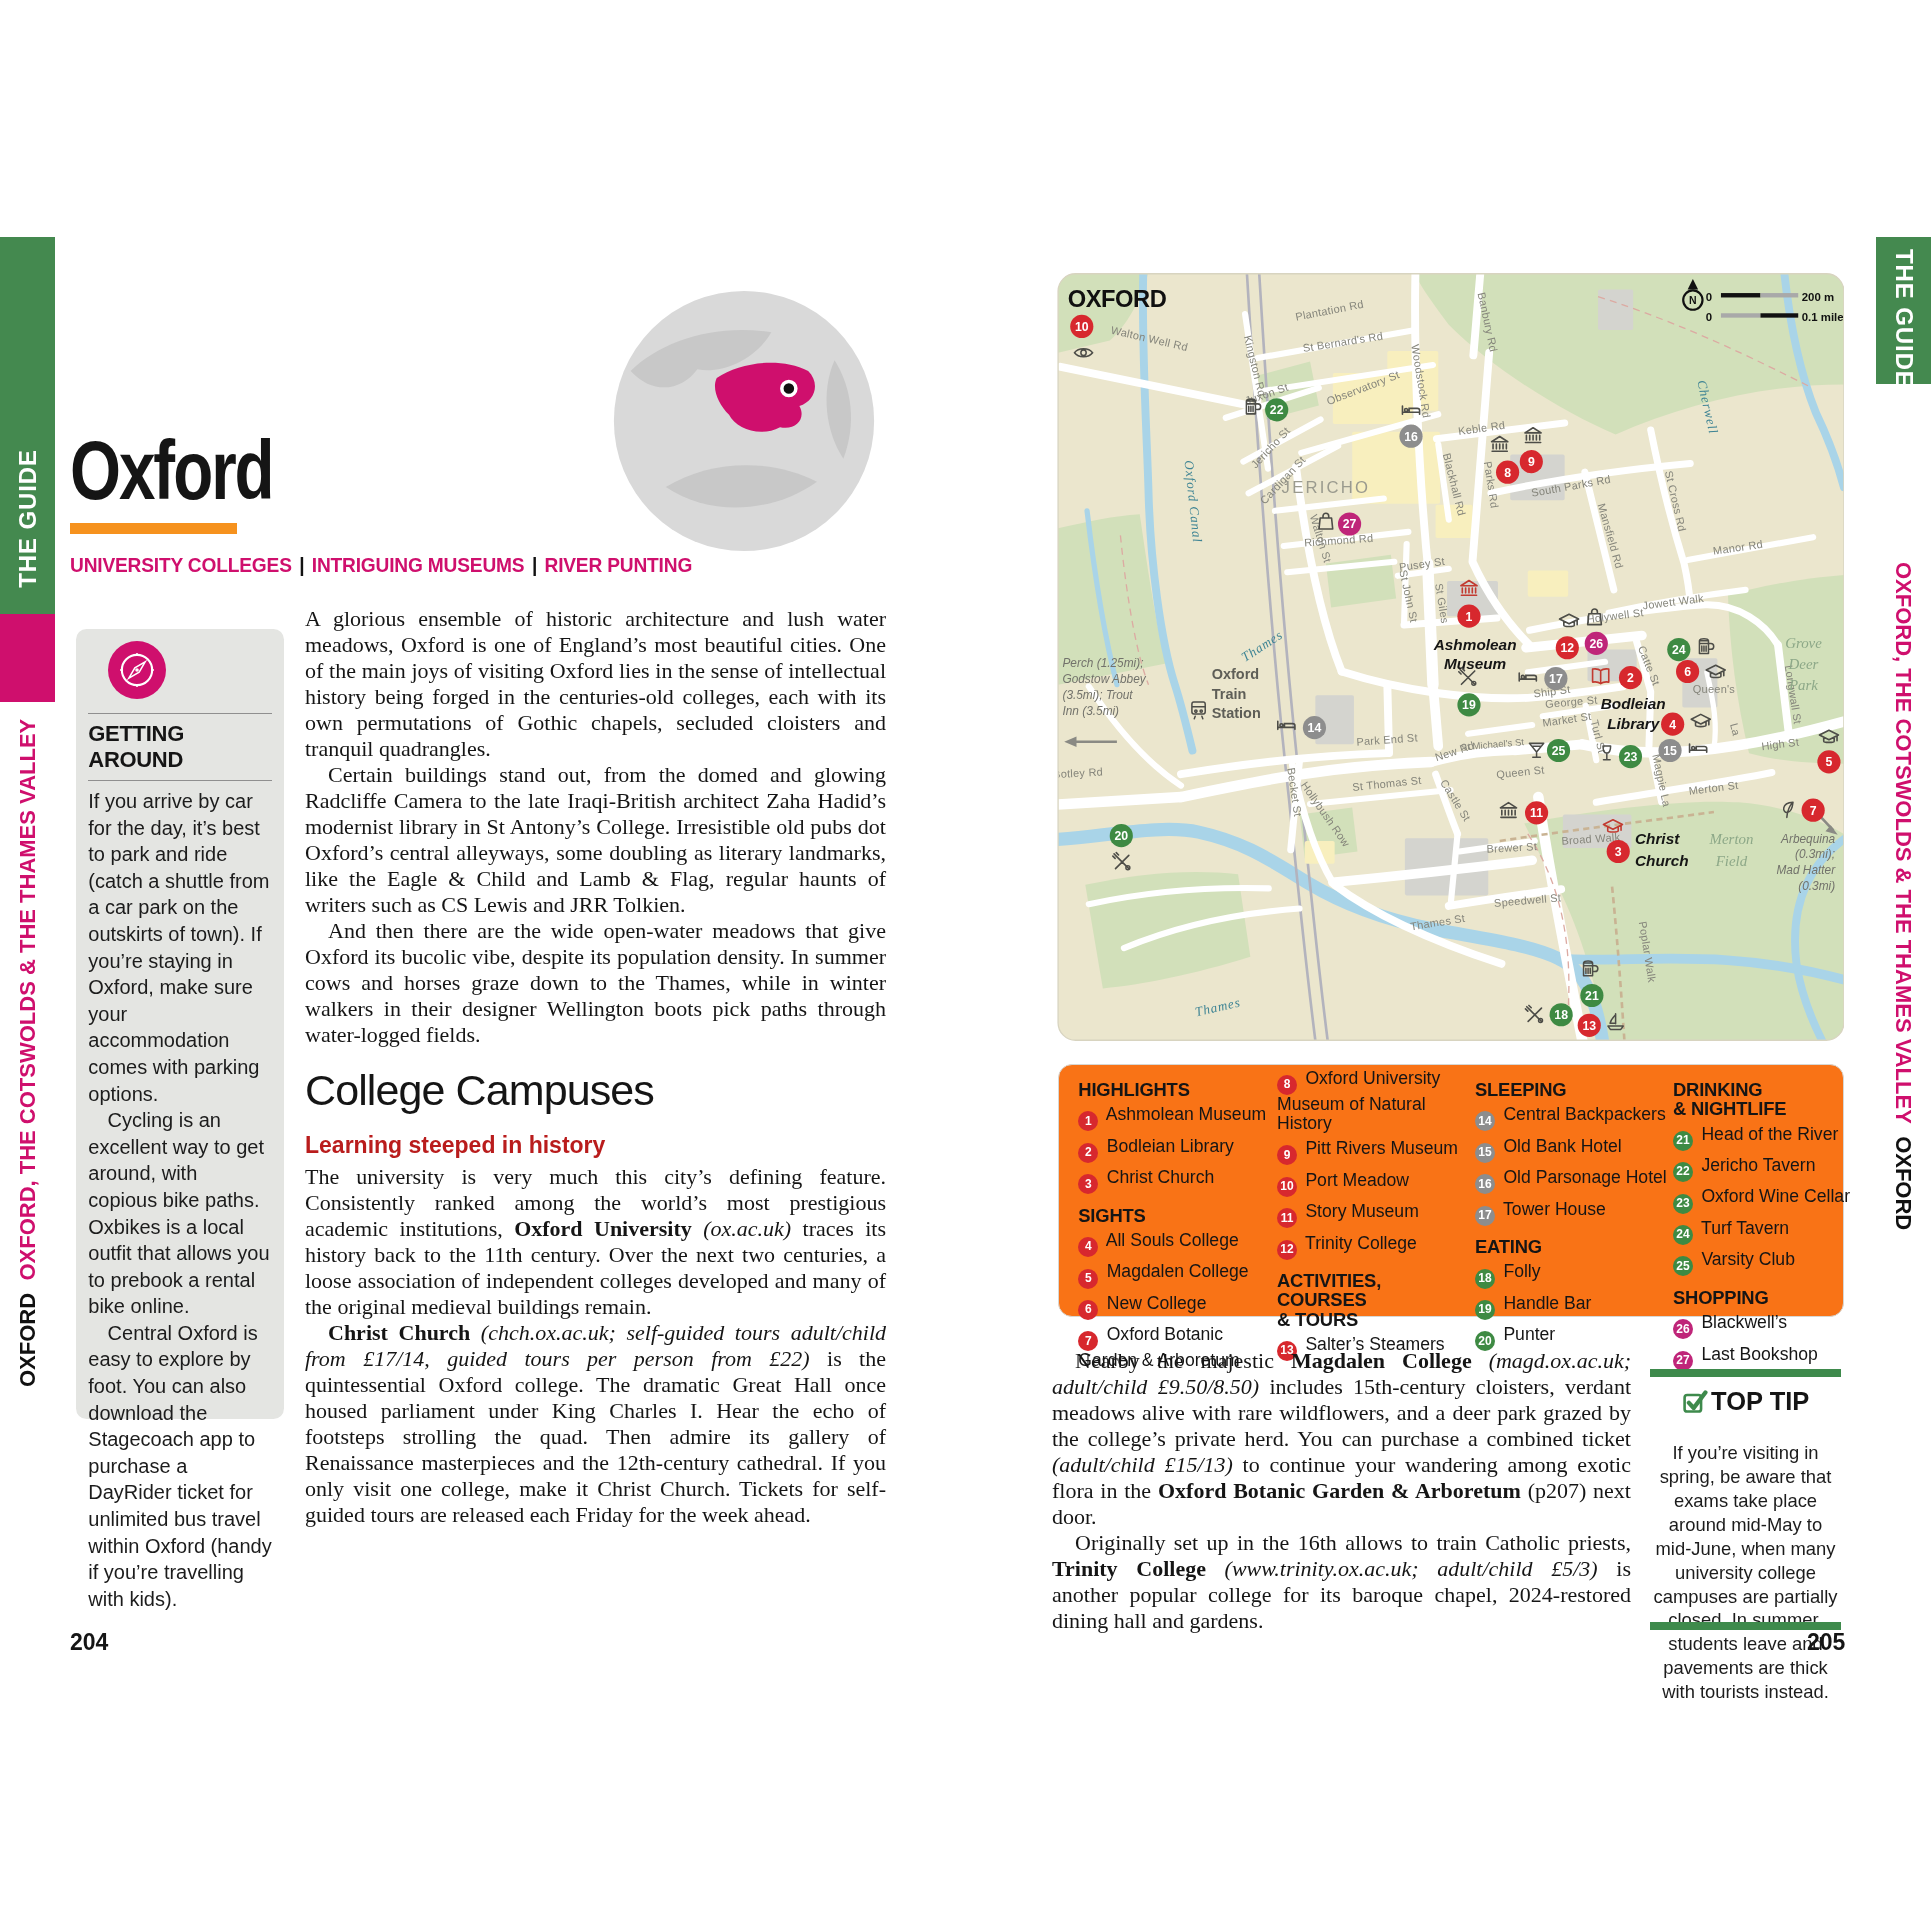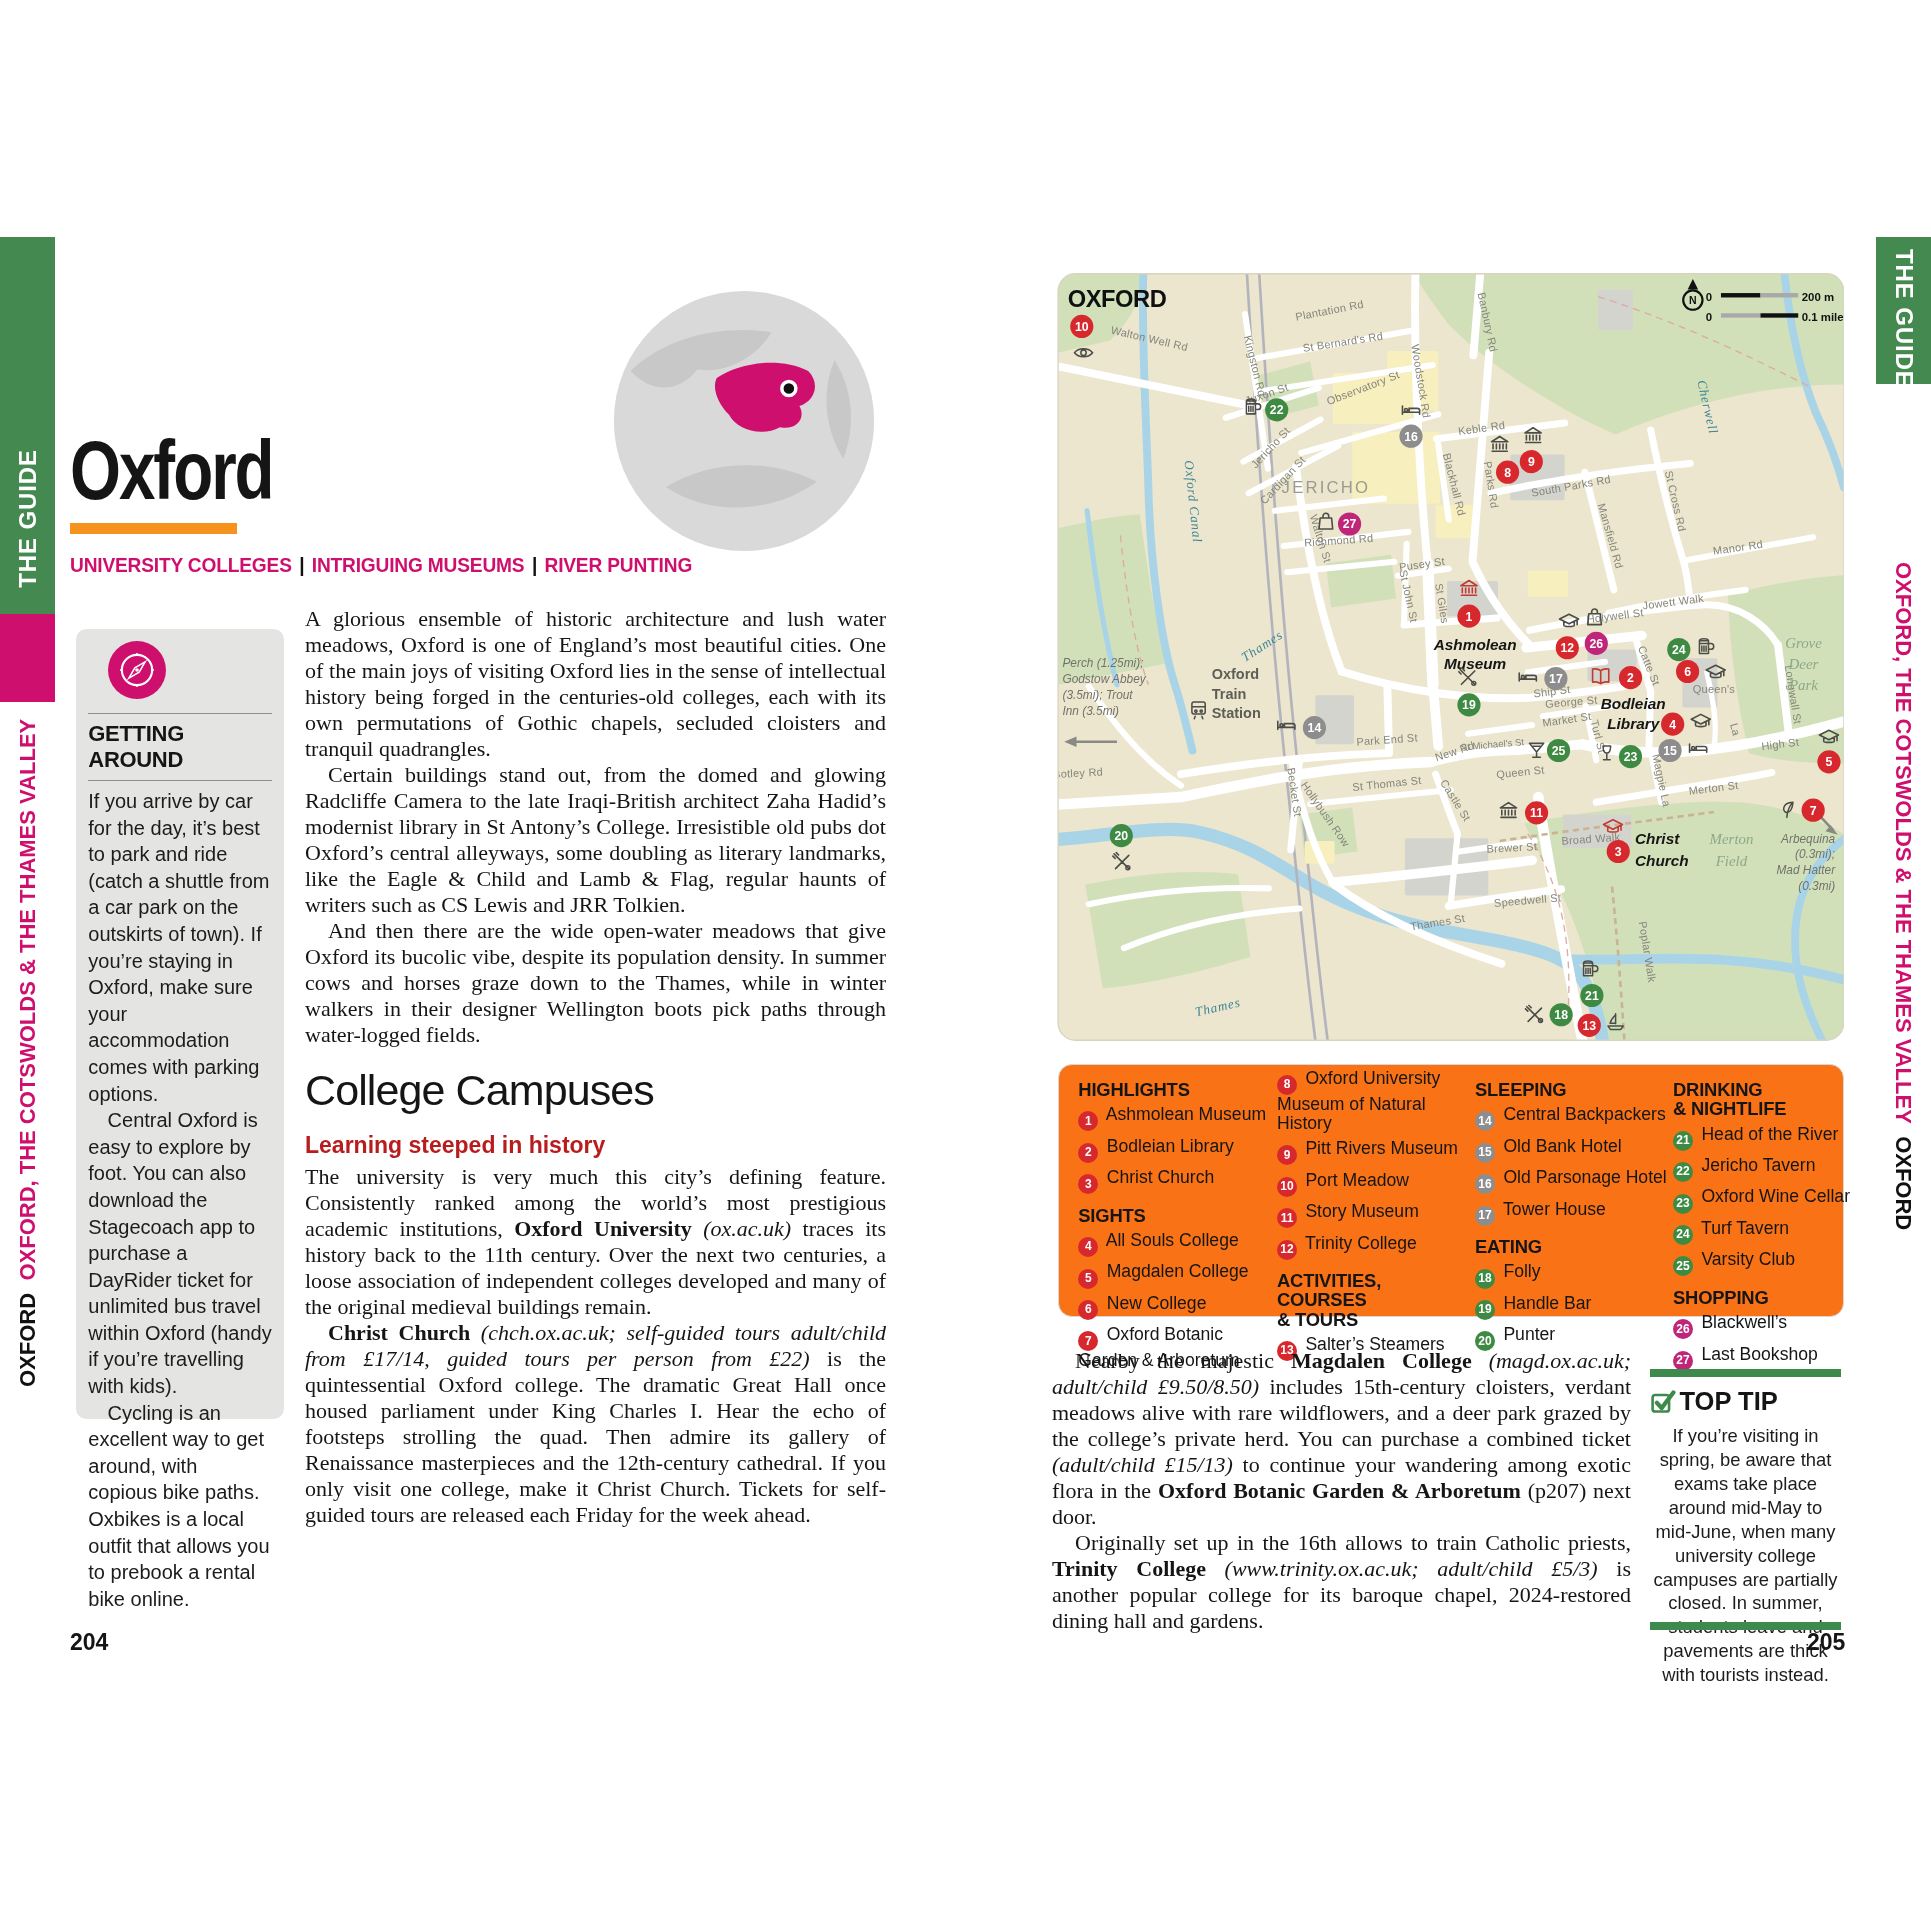--- a/index.html
+++ b/index.html
@@ -37,21 +37,21 @@
   .legendBox{left:1058px;top:1064px;width:786px;height:253px;background:#f97316;border:1.8px solid #d7d7d3;border-radius:14px;box-sizing:border-box}
   .lcol{position:absolute;top:3.5px;width:193px;font-size:17.6px;line-height:1.12}
   .lcol0{left:19.3px}.lcol1{left:218px}.lcol2{left:416px}.lcol3{left:614px}
   .lh{font-weight:800;font-size:18.4px;margin:11.4px 0 6.1px;line-height:1.05;letter-spacing:-0.2px}
   .li{margin:0 0 5.3px}
   .dot{display:inline-flex;width:20px;height:20px;border-radius:50%;color:#fff;font-weight:bold;font-size:12px;align-items:center;justify-content:center;margin-right:3.5px;vertical-align:-4.4px}
   .dot-r{background:#d7282e}.dot-g{background:#8d8d8d}.dot-e{background:#3e8a43}.dot-s{background:#bf2579}
   .colR{left:1052px;top:1348px;width:579px;font-family:"Liberation Serif",serif;font-size:22px;line-height:26px;text-align:justify}
   .tipBar{left:1650px;width:191px;height:8px;background:#3e8a4c}
   .tipBox{left:1650px;top:1387px;width:191px;text-align:center}
-  .tipHead{font-size:25.5px;font-weight:800;display:flex;align-items:center;gap:3.5px;margin-bottom:8px}
+  .tipHead{font-size:25.5px;font-weight:800;display:flex;align-items:center;justify-content:center;gap:3.5px;margin-bottom:25px}
   .tipText{font-size:18.4px;line-height:1.3;color:#1c1c1c}
   
   text{font-family:"Liberation Sans",sans-serif}
   .ml-st{font-size:12.5px;fill:#85857b;text-anchor:middle;letter-spacing:.3px}
   .ml-st2{font-size:11px;fill:#85857b;text-anchor:middle}
   .ml-d{font-size:19px;fill:#9a9a8e;text-anchor:middle;letter-spacing:2.5px}
   .ml-w{font-family:"Liberation Serif",serif;font-style:italic;font-size:15px;fill:#3e8494;text-anchor:middle;letter-spacing:1px}
   .ml-pk{font-family:"Liberation Serif",serif;font-style:italic;font-size:17px;fill:#8da888;text-anchor:middle}
   .ml-poi{font-style:italic;font-weight:700;font-size:17.5px;fill:#161616;text-anchor:middle}
   .ml-cc{font-style:italic;font-weight:700;font-size:17.5px;fill:#161616;text-anchor:start}
@@ -118,22 +118,22 @@
       <circle cx="33" cy="33" r="3" fill="#fff"></circle>
       <path d="M33,5 V10 M33,56 V61 M5,33 H10 M56,33 H61" stroke="#fff" stroke-width="2.5"></path>
     </svg>
   </div>
   <div class="gaInner">
     <hr class="gaRule">
     <div class="gaTitle">GETTING AROUND</div>
     <hr class="gaRule">
     <div id="ga-body">
         <p class="gap">If you arrive by car for the day, it’s best to park and ride (catch a shuttle from a car park on the outskirts of town). If you’re staying in Oxford, make sure your accommodation comes with parking options.</p>
+        <p class="gap gind">Cycling is an excellent way to get around, with copious bike paths. Oxbikes is a local outfit that allows you to prebook a rental bike online.</p>
         <p class="gap gind">Central Oxford is easy to explore by foot. You can also download the Stagecoach app to purchase a DayRider ticket for unlimited bus travel within Oxford (handy if you’re travelling with kids).</p>
-        <p class="gap gind">Cycling is an excellent way to get around, with copious bike paths. Oxbikes is a local outfit that allows you to prebook a rental bike online.</p>
       </div>
   </div>
 </div>
 
 <div class="abs colL">
   <div id="intro">
       <p class="bp">A glorious ensemble of historic architecture and lush water meadows, Oxford is one of England’s most beautiful cities. One of the main joys of visiting Oxford lies in the sense of intellectual history being forged in the centuries-old colleges, each with its own permutations of Gothic chapels, secluded cloisters and tranquil quadrangles.</p>
       <p class="bp ind">Certain buildings stand out, from the domed and glowing Radcliffe Camera to the late Iraqi-British architect Zaha Hadid’s modernist library in St Antony’s College. Irresistible old pubs dot Oxford’s central alleyways, some doubling as literary landmarks, like the Eagle &amp; Child and Lamb &amp; Flag, regular haunts of writers such as CS Lewis and JRR Tolkien.</p>
       <p class="bp ind">And then there are the wide open-water meadows that give Oxford its bucolic vibe, despite its population density. In summer cows and horses graze down to the Thames, while in winter walkers in their designer Wellington boots pick paths through water-logged fields.</p>
     </div>

